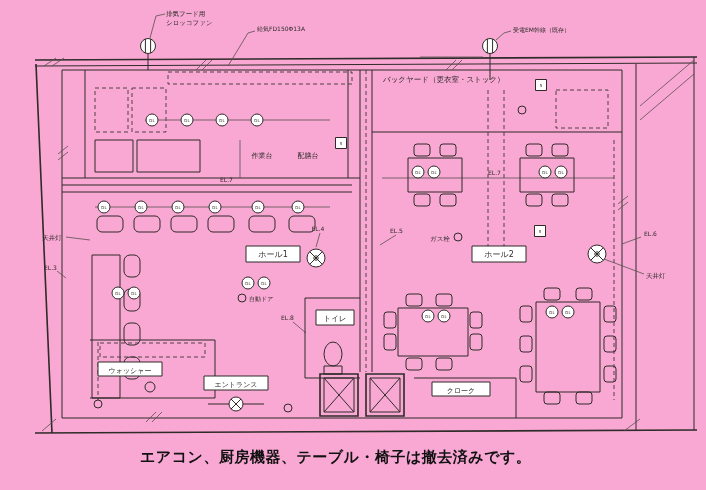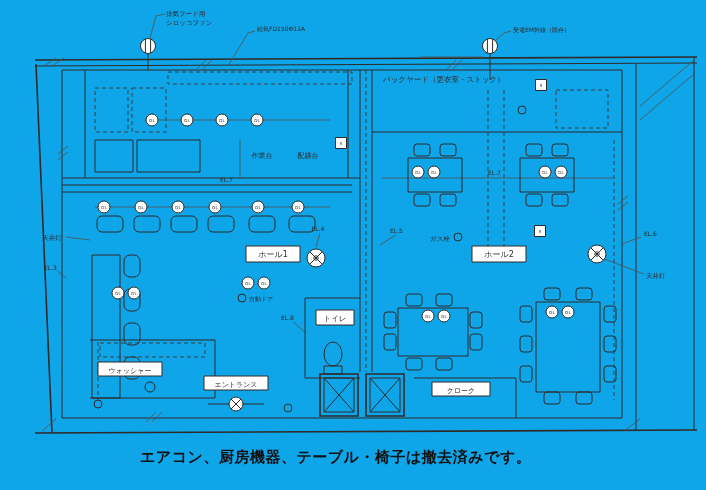--- a/index.html
+++ b/index.html
@@ -1,16 +1,16 @@
 <!DOCTYPE html>
 <html><head>
 <meta charset="utf-8">
 <style>
   html,body{margin:0;padding:0;background:#fff;}
-  #page{position:relative;width:706px;height:490px;background:#0ea5e9;overflow:hidden;
+  #page{position:relative;width:706px;height:490px;background:#f9a8d4;overflow:hidden;
         font-family:"DejaVu Sans","Liberation Sans",sans-serif;}
   svg{position:absolute;left:0;top:0;}
   svg *{vector-effect:non-scaling-stroke;}
   .ln{stroke:#2e2b28;stroke-width:1;fill:none;}
   .ln2{stroke:#2e2b28;stroke-width:1.6;fill:none;}
   .lt{stroke:#55504b;stroke-width:0.8;fill:none;}
   .dash{stroke:#3a3733;stroke-width:0.9;fill:none;stroke-dasharray:4 3;}
   .fw{stroke:#2e2b28;stroke-width:1;fill:#ffffff;}
   text{fill:#2e2b28;font-family:"DejaVu Sans","Liberation Sans",sans-serif;}
   .t6{font-size:6px;} .t65{font-size:6.5px;} .t7{font-size:7px;} .t75{font-size:7.5px;} .t8{font-size:8px;}

